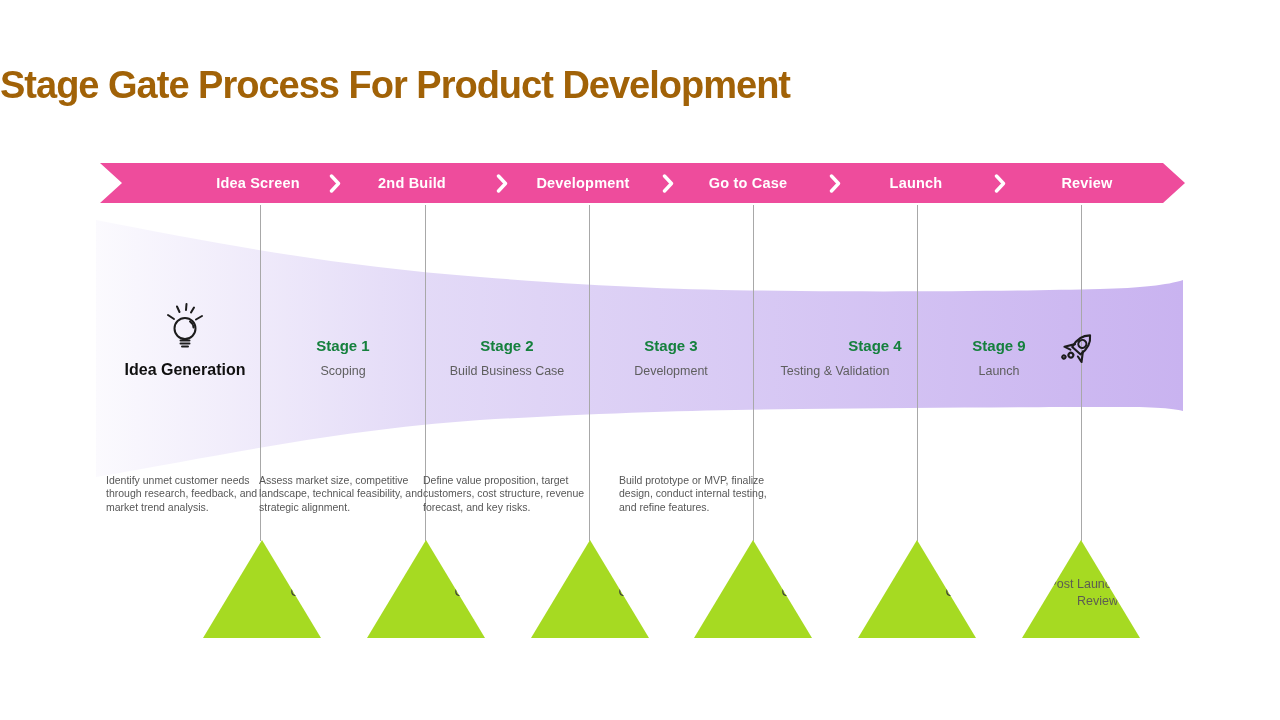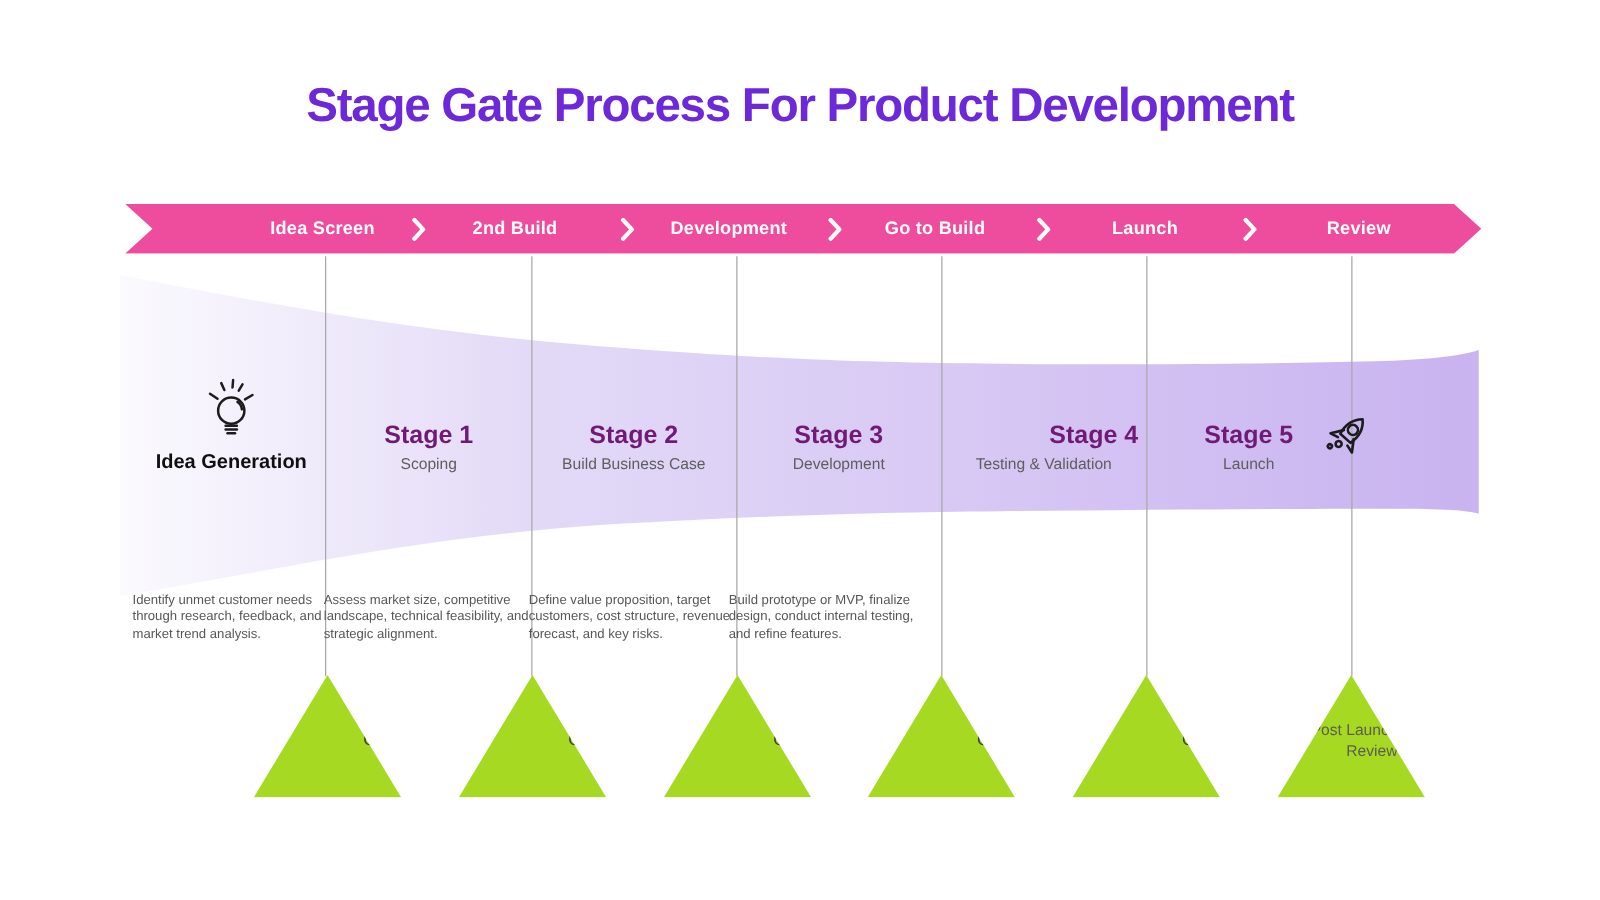--- a/index.html
+++ b/index.html
@@ -5,22 +5,22 @@
   html,body{margin:0;padding:0;}
   body{
     width:1280px;height:720px;background:#ffffff;overflow:hidden;
     font-family:"Liberation Sans","DejaVu Sans",sans-serif;
     -webkit-font-smoothing:antialiased;
   }
   .slide{position:relative;width:1280px;height:720px;background:#fff;}
 
   
   .title{
-    position:absolute;top:64px;left:0;width:1280px;text-align:center;
-    font-size:38px;font-weight:800;color:#6d28d9;letter-spacing:-1px;
+    position:absolute;top:64px;left:0;width:1280px;
+    font-size:38px;font-weight:800;color:#a16207;letter-spacing:-1px;
   }
 
   
   .banner{
     position:absolute;left:100px;top:163px;width:1085px;height:40px;
     background:var(--banner,#EE4C9C);
     clip-path:polygon(0 0,1063px 0,100% 50%,1063px 100%,0 100%,22px 50%);
   }
   .banner-step{
     position:absolute;top:0;height:40px;line-height:40px;transform:translateX(-50%);
@@ -35,21 +35,21 @@
 
   
   .divider{
     position:absolute;top:205px;height:336px;width:1px;
     background:var(--gridline,#a8a8a8);
   }
 
   
   .stage-title{
     position:absolute;transform:translateX(-50%);top:337px;
-    font-size:20px;font-weight:bold;color:#701a75;white-space:nowrap;
+    font-size:15px;font-weight:bold;color:#15803d;white-space:nowrap;
   }
   .stage-subtitle{
     position:absolute;transform:translateX(-50%);top:364px;
     font-size:12.5px;color:#5e5e5e;white-space:nowrap;
   }
   .intro-title{
     position:absolute;transform:translateX(-50%);top:361px;
     font-size:16px;font-weight:bold;color:#101010;white-space:nowrap;text-align:center;
   }
   .icon-wrap{position:absolute;}
@@ -105,21 +105,21 @@
   <div class="divider" style="left:425px"></div>
   <div class="divider" style="left:589px"></div>
   <div class="divider" style="left:753px"></div>
   <div class="divider" style="left:917px"></div>
   <div class="divider" style="left:1081px"></div>
 
   <div class="banner">
     <span class="banner-step" style="left:158px">Idea Screen</span>
     <span class="banner-step" style="left:312px">2nd Build</span>
     <span class="banner-step" style="left:483px">Development</span>
-    <span class="banner-step" style="left:648px">Go to Build</span>
+    <span class="banner-step" style="left:648px">Go to Case</span>
     <span class="banner-step" style="left:816px">Launch</span>
     <span class="banner-step" style="left:987px">Review</span>
 
     <svg class="banner-chevron" style="left:235px" viewBox="0 0 12 19">
         <path d="M2.5 2 L9.5 9.5 L2.5 17" stroke="#fff" stroke-width="3.4" fill="none" stroke-linecap="round" stroke-linejoin="round"></path>
       </svg>
     <svg class="banner-chevron" style="left:402px" viewBox="0 0 12 19">
         <path d="M2.5 2 L9.5 9.5 L2.5 17" stroke="#fff" stroke-width="3.4" fill="none" stroke-linecap="round" stroke-linejoin="round"></path>
       </svg>
     <svg class="banner-chevron" style="left:568px" viewBox="0 0 12 19">
@@ -156,40 +156,40 @@
 
   <div class="stage-title" style="left:507px">Stage 2</div>
   <div class="stage-subtitle" style="left:507px">Build Business Case</div>
 
   <div class="stage-title" style="left:671px">Stage 3</div>
   <div class="stage-subtitle" style="left:671px">Development</div>
 
   <div class="stage-title" style="left:875px">Stage 4</div>
   <div class="stage-subtitle" style="left:835px">Testing &amp; Validation</div>
 
-  <div class="stage-title" style="left:999px">Stage 5</div>
+  <div class="stage-title" style="left:999px">Stage 9</div>
   <div class="stage-subtitle" style="left:999px">Launch</div>
 
   <div class="icon-wrap" style="left:1052px;top:327px;width:48px;height:48px">
     <svg viewBox="0 0 48 48" width="48" height="48">
       <g fill="none" stroke="#1c1c1c" stroke-width="2.1" stroke-linecap="round" stroke-linejoin="round" transform="rotate(42 24 24)">
         <path d="M24 3 C29.5 8 31.5 15 29.5 23.5 L18.5 23.5 C16.5 15 18.5 8 24 3 Z"></path>
         <circle cx="24" cy="14.5" r="4"></circle>
         <path d="M18.7 19.5 L12.5 28.5 L18.9 26.8"></path>
         <path d="M29.3 19.5 L35.5 28.5 L29.1 26.8"></path>
         <circle cx="23" cy="30.5" r="2.4"></circle>
         <circle cx="19" cy="36.5" r="1.6"></circle>
       </g>
     </svg>
   </div>
 
   <div class="desc" style="left:190px">Identify unmet customer needs through research, feedback, and market trend analysis.</div>
   <div class="desc" style="left:507px">Define value proposition, target customers, cost structure, revenue forecast, and key risks.</div>
   <div class="desc" style="left:343px">Assess market size, competitive landscape, technical feasibility, and strategic alignment.</div>
-  <div class="desc" style="left:667px">Build prototype or MVP, finalize design, conduct internal testing, and refine features.</div>
+  <div class="desc" style="left:703px">Build prototype or MVP, finalize design, conduct internal testing, and refine features.</div>
 
   <div class="gate" style="left:203px">
     <div class="gate-label">Gate</div>
     <div class="gate-number">1</div>
   </div>
   <div class="gate" style="left:367px">
     <div class="gate-label">Gate</div>
     <div class="gate-number">2</div>
   </div>
   <div class="gate" style="left:531px">

